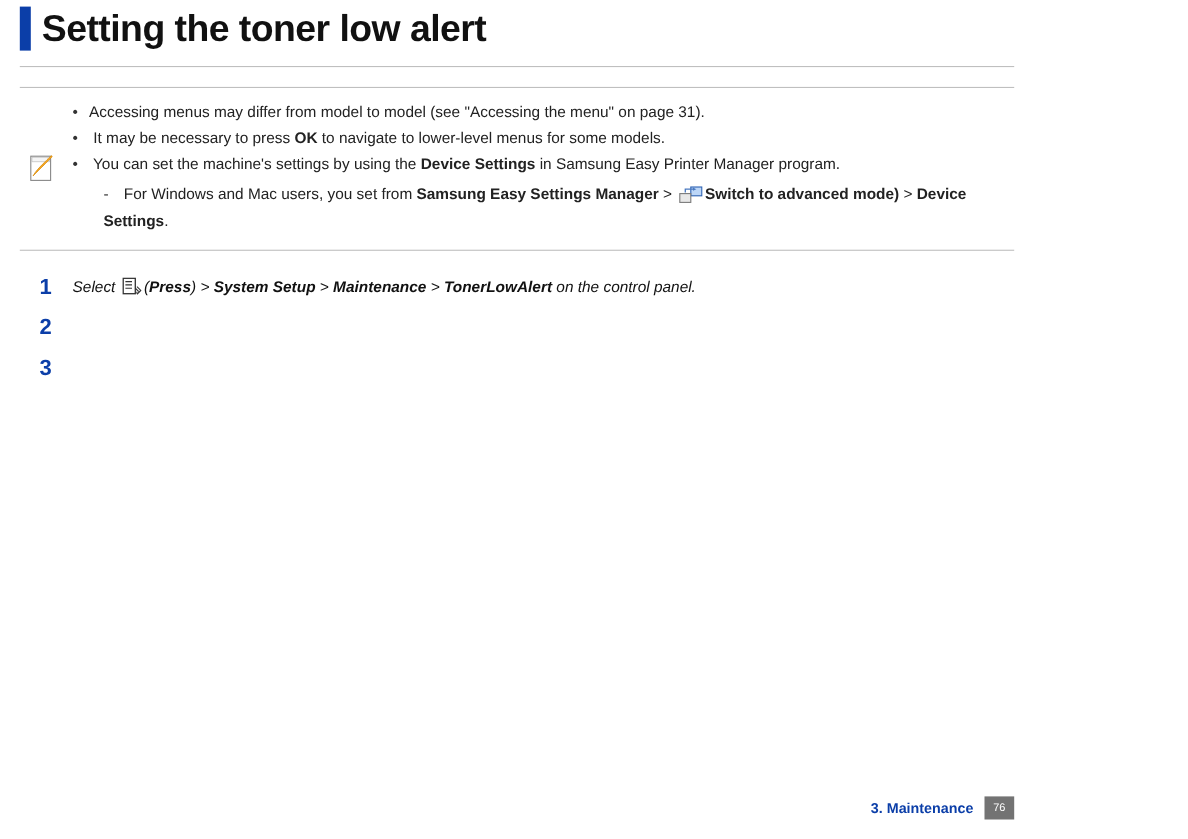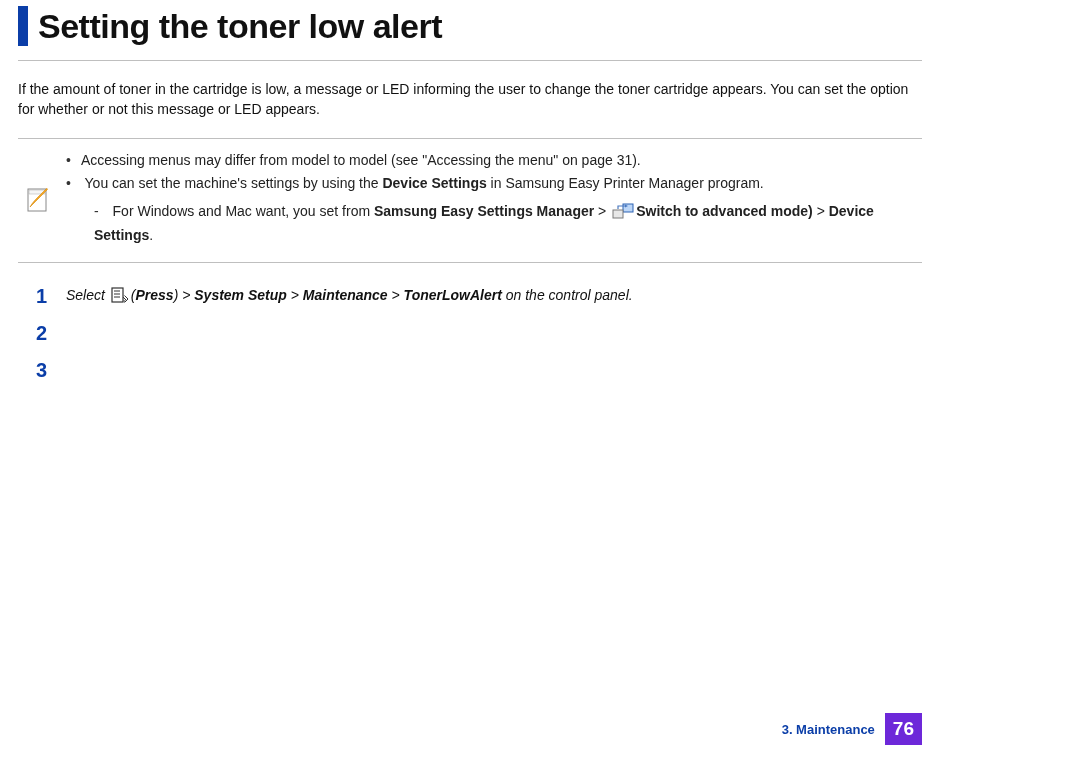--- a/index.html
+++ b/index.html
@@ -127,56 +127,58 @@
     align-items: center;
     column-gap: 10px;
     margin-left: 38px;
   }
   .footer-label {
     font-size: 13px;
     font-weight: 700;
     color: #0b3ea8;
   }
   .footer-page {
-    background: #6d28d9;
+    background: #737373;
     color: #fff;
-    font-size: 19px;
-    font-weight: 700;
+    font-size: 10px;
+    font-weight: 400;
     padding: 5px 8px;
   }
 </style>
 </head>
 <body>
 
 <div class="page">
 
   <div class="title-row">
     <div class="title-bar"></div>
     <div class="page-title">Setting the toner low alert</div>
   </div>
 
   <hr class="hr-thin">
 
-  <div class="intro">If the amount of toner in the cartridge is low, a message or LED informing the user to change the toner cartridge appears. You can set the option for whether or not this message or LED appears.</div>
 
   <div class="note-box">
     <span class="note-icon">
       <svg viewBox="0 0 24 28">
         <rect x="2" y="4" width="18" height="22" fill="#fff" stroke="#888" stroke-width="1"></rect>
         <path d="M3 5 L19 5 L19 9 L3 9 Z" fill="#f5f5f5" stroke="#aaa" stroke-width="0.5"></path>
         <path d="M4 22 C6 18 10 14 14 10 C16 8 20 4 20 4 C21 3 22 4 21 5 C21 5 17 9 15 11 C11 15 7 19 5 21 Z" fill="#f5a623" stroke="#d48500" stroke-width="0.6"></path>
       </svg>
     </span>
     <ul class="note-list">
       <li><span>Accessing menus may differ from model to model (see "Accessing the menu" on page 31).</span></li>
       <li>
+        <span>It may be necessary to press </span><span class="bold">OK</span><span> to navigate to lower-level menus for some models.</span>
+      </li>
+      <li>
         <span>You can set the machine's settings by using the </span><span class="bold">Device Settings</span><span> in Samsung Easy Printer Manager program.</span>
         <ul class="note-sublist">
           <li>
-            <span>For Windows and Mac want, you set from </span><span class="bold">Samsung Easy Settings Manager</span><span> &gt; </span><span class="switch-icon"><svg viewBox="0 0 22 18">
+            <span>For Windows and Mac users, you set from </span><span class="bold">Samsung Easy Settings Manager</span><span> &gt; </span><span class="switch-icon"><svg viewBox="0 0 22 18">
                   <rect x="11" y="1" width="10" height="8" fill="#bcd6f7" stroke="#2d62b3" stroke-width="1"></rect>
                   <rect x="1" y="7" width="10" height="8" fill="#e8e8e8" stroke="#7a7a7a" stroke-width="1"></rect>
                   <path d="M6 6 L6 3 L13 3" fill="none" stroke="#4a79c0" stroke-width="1.2"></path>
                   <polygon points="13,1.5 16,3 13,4.5" fill="#4a79c0"></polygon>
                 </svg></span><span class="bold">Switch to advanced mode)</span><span> &gt; </span><span class="bold">Device Settings</span><span>.</span>
           </li>
         </ul>
       </li>
     </ul>
   </div>

